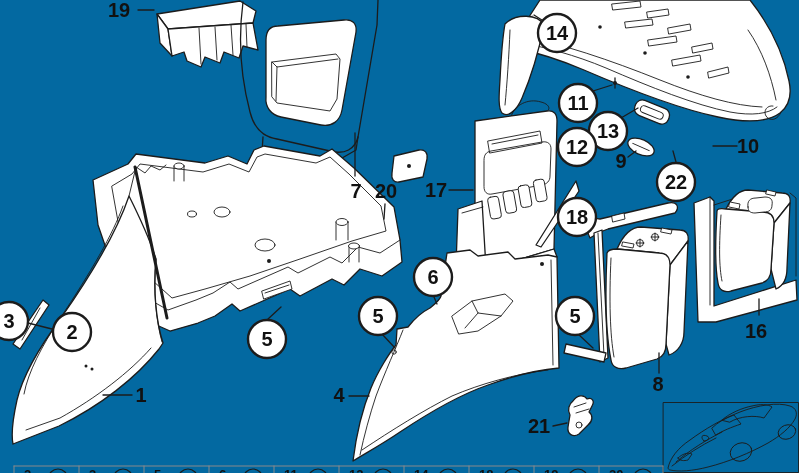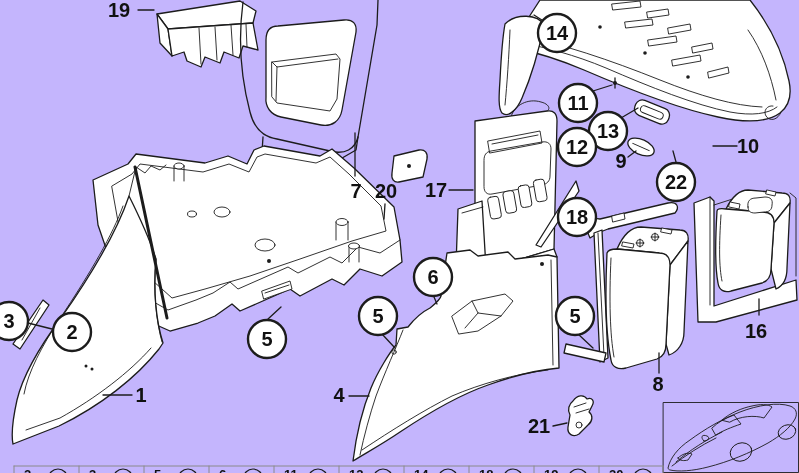--- a/index.html
+++ b/index.html
@@ -1,16 +1,16 @@
 <!DOCTYPE html>
 <html><head>
 <meta charset="utf-8">
 <style>
   html,body{margin:0;padding:0;background:#fff;}
-  .stage{position:relative;width:799px;height:473px;overflow:hidden;background:#c4b5fd;
+  .stage{position:relative;width:799px;height:473px;overflow:hidden;background:#0369a1;
          font-family:"Liberation Sans",sans-serif;}
   svg{position:absolute;left:0;top:0;display:block;}
   svg{stroke-linejoin:round;stroke-linecap:round;}
   .ln{fill:none;stroke:#1c1c1c;stroke-width:1.3;}
   .lnt{fill:none;stroke:#1c1c1c;stroke-width:0.9;}
   .wh{fill:#ffffff;stroke:#1c1c1c;stroke-width:1.3;}
   .wht{fill:#ffffff;stroke:#1c1c1c;stroke-width:0.9;}
   .dk{fill:none;stroke:#1c1c1c;stroke-width:3;}
   .dot{fill:#1c1c1c;stroke:none;}
   .callout-circle{fill:#ffffff;stroke:#1c1c1c;stroke-width:2.4;}

